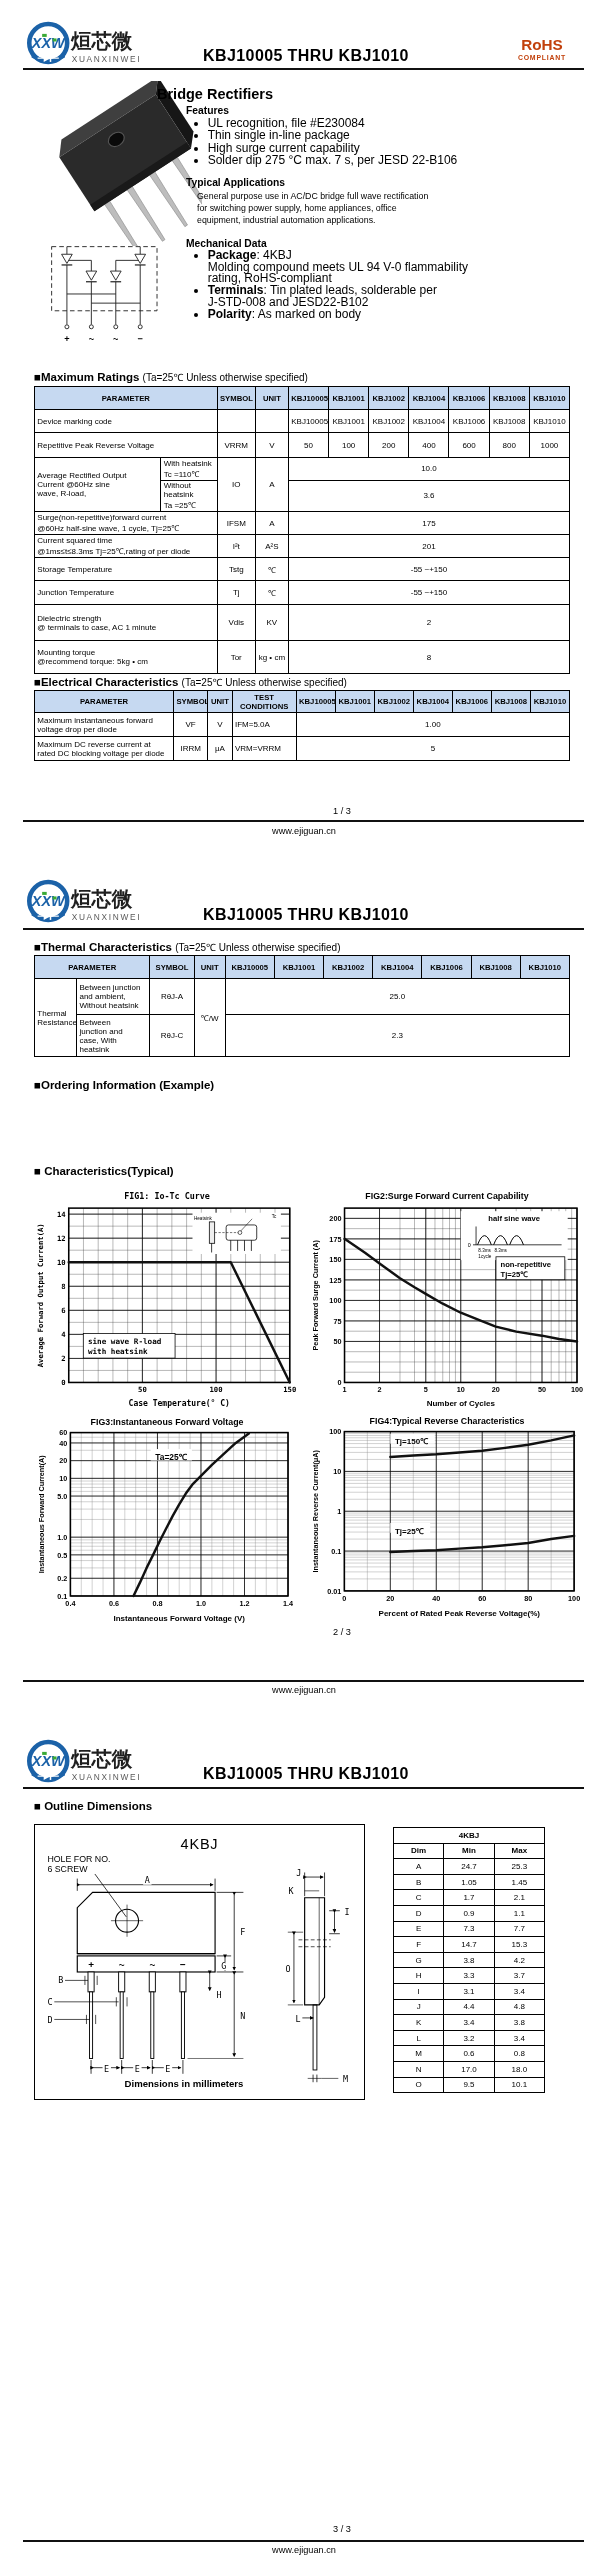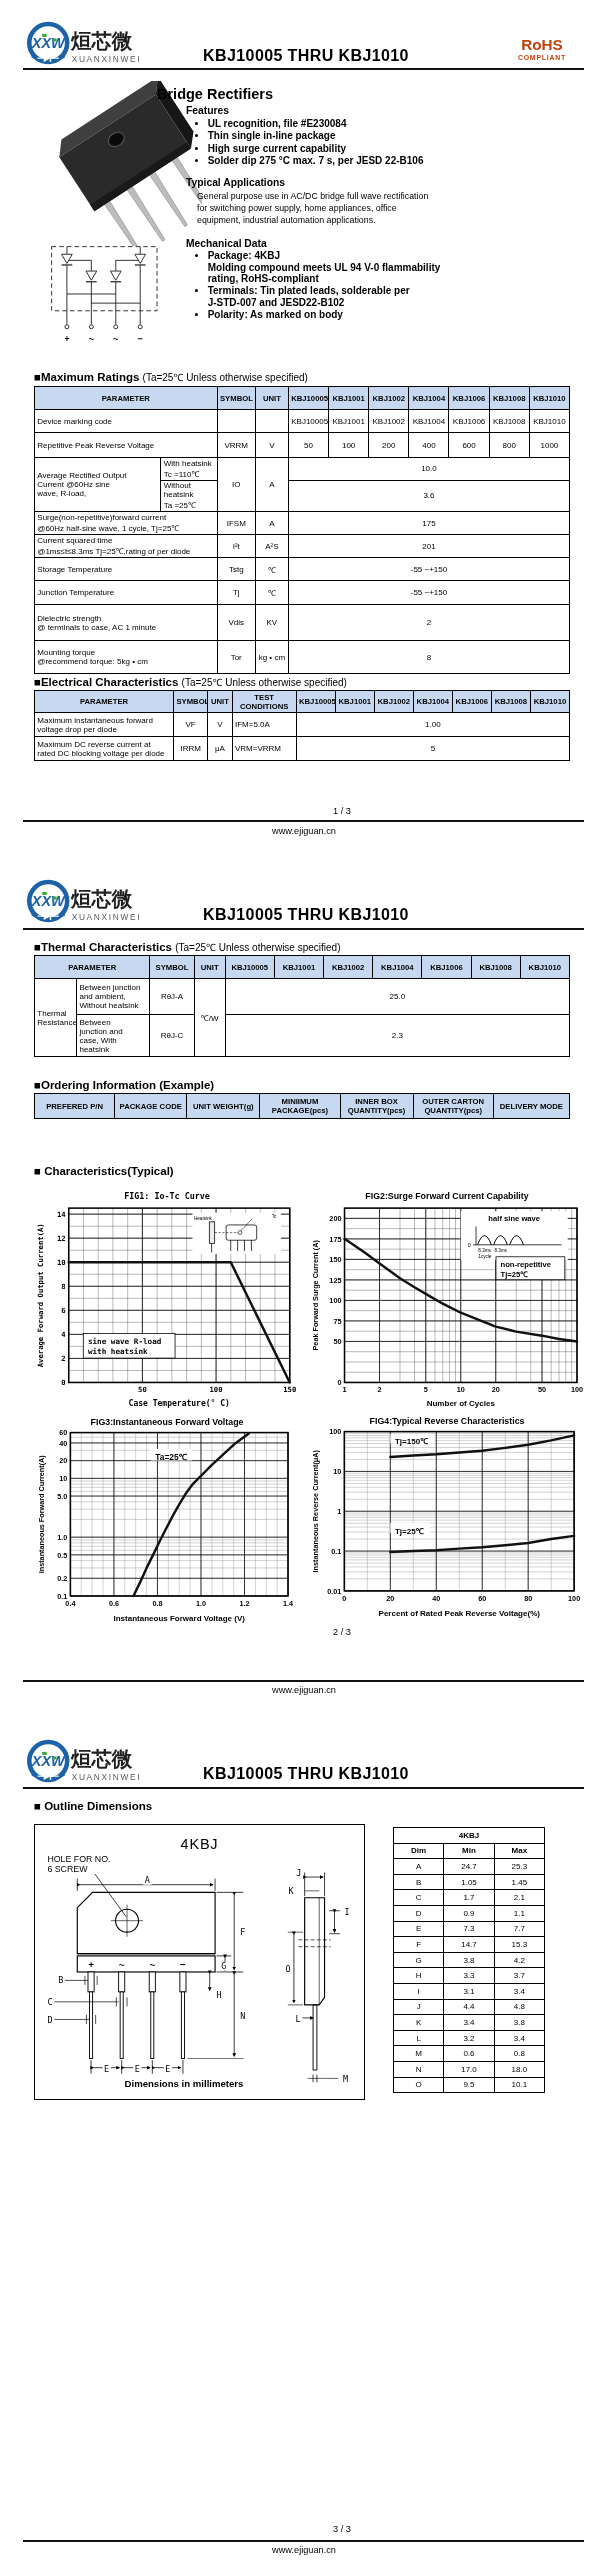--- a/index.html
+++ b/index.html
@@ -8,21 +8,21 @@
   .abs{position:absolute;}
   .rule{position:absolute;left:23px;width:561px;height:1.5px;background:#111;}
   .doc-title{position:absolute;width:306px;text-align:center;font-size:16px;font-weight:bold;letter-spacing:0.4px;}
   .rohs{position:absolute;width:92px;text-align:center;color:#c2410c;font-weight:bold;}
   .rohs .big{font-size:15.3px;line-height:15.3px;}
   .rohs .small{font-size:6.9px;letter-spacing:0.8px;margin-top:2.3px;}
   .h1{position:absolute;font-size:11.5px;font-weight:bold;}
   .h1 .cond{font-weight:normal;font-size:10px;}
   .sec-title{font-size:14.5px;font-weight:bold;}
   .sub-h{font-size:10.3px;font-weight:bold;}
-  ul.blist{margin:0;padding-left:10.7px;font-size:10px;line-height:11.5px;font-weight:bold;}
+  ul.blist{margin:0;padding-left:10.7px;font-size:12px;line-height:11.5px;}
   ul.blist li{margin:0 0 0.8px 0;}
   .pre{white-space:pre-line;}
   .ftext{font-size:8.8px;line-height:12px;}
   table.t{border-collapse:collapse;table-layout:fixed;width:100%;}
   table.t td,table.t th{border:1.1px solid #000;font-size:8px;padding:0.8px 2.3px;text-align:center;vertical-align:middle;overflow:hidden;}
   table.t th{background:#c6d9f1;font-weight:bold;font-size:7.7px;}
   table.t td.param{text-align:left;white-space:pre-line;font-size:8px;}
   table.dim{border-collapse:collapse;table-layout:fixed;width:100%;}
   table.dim td,table.dim th{border:0.9px solid #000;font-size:8px;padding:0.8px 1.5px;text-align:center;background:#fff;font-weight:normal;height:13px;}
   table.dim th{font-weight:bold;}
@@ -88,21 +88,21 @@
   <div class="abs sub-h" style="left:186px;top:165px;">Typical Applications</div>
   <div class="abs ftext pre" style="left:197px;top:178px;width:264px;">General purpose use in AC/DC bridge full wave rectification
 for switching power supply, home appliances, office
 equipment, industrial automation applications.</div>
   <div class="abs sub-h" style="left:186px;top:226px;">Mechanical Data</div>
   <ul class="abs blist" style="left:197px;top:238px;width:264px;">
     <li><b>Package</b><span class="pre">: 4KBJ
 Molding compound meets UL 94 V-0 flammability
 rating, RoHS-compliant</span></li>
     <li><b>Terminals</b><span class="pre">: Tin plated leads, solderable per
-J-STD-007 and JESD22-B102</span></li>
+J-STD-008 and JESD22-B102</span></li>
     <li><b>Polarity</b><span class="pre">: As marked on body</span></li>
   </ul>
 
   <svg class="abs" style="left:44px;top:230px" width="126" height="107" viewBox="0 0 165 140">
     <rect x="10" y="6" width="138" height="84" fill="none" stroke="#333" stroke-width="1.3" stroke-dasharray="6 4"></rect>
     <g stroke="#222" stroke-width="1.2" fill="none">
       <line x1="30" y1="6" x2="30" y2="16"></line>
         <line x1="126" y1="6" x2="126" y2="16"></line>
       <line x1="30" y1="30" x2="30" y2="108"></line>
         <line x1="126" y1="30" x2="126" y2="108"></line>
@@ -364,32 +364,20 @@
       <colgroup>
           <col style="width:80px">
           <col style="width:72px">
           <col style="width:73px">
           <col style="width:80px">
           <col style="width:73px">
           <col style="width:80px">
           <col style="width:76px">
         </colgroup>
       <tbody>
-          <tr style="height:25px">
-        <th class="pre">PREFERED P/N</th>
-            <th class="pre">PACKAGE CODE</th>
-            <th class="pre">UNIT WEIGHT(g)</th>
-            <th class="pre">MINIIMUM
-PACKAGE(pcs)</th>
-            <th class="pre">INNER BOX
-QUANTITY(pcs)</th>
-            <th class="pre">OUTER CARTON
-QUANTITY(pcs)</th>
-            <th class="pre">DELIVERY MODE</th>
-      </tr>
     </tbody>
       </table>
   </div>
 
   <div class="h1" style="left:34px;top:1153px;">■ Characteristics(Typical)</div>
 
   <div class="chart-block" style="left:35px;top:1179px;width:264px;">
     <div class="chart-title mono">FIG1: Io-Tc Curve</div>
     <svg width="264" height="208" viewBox="0 0 345 272">
         <line x1="44" y1="8" x2="44" y2="236" stroke="#444" stroke-width="0.5"></line>

